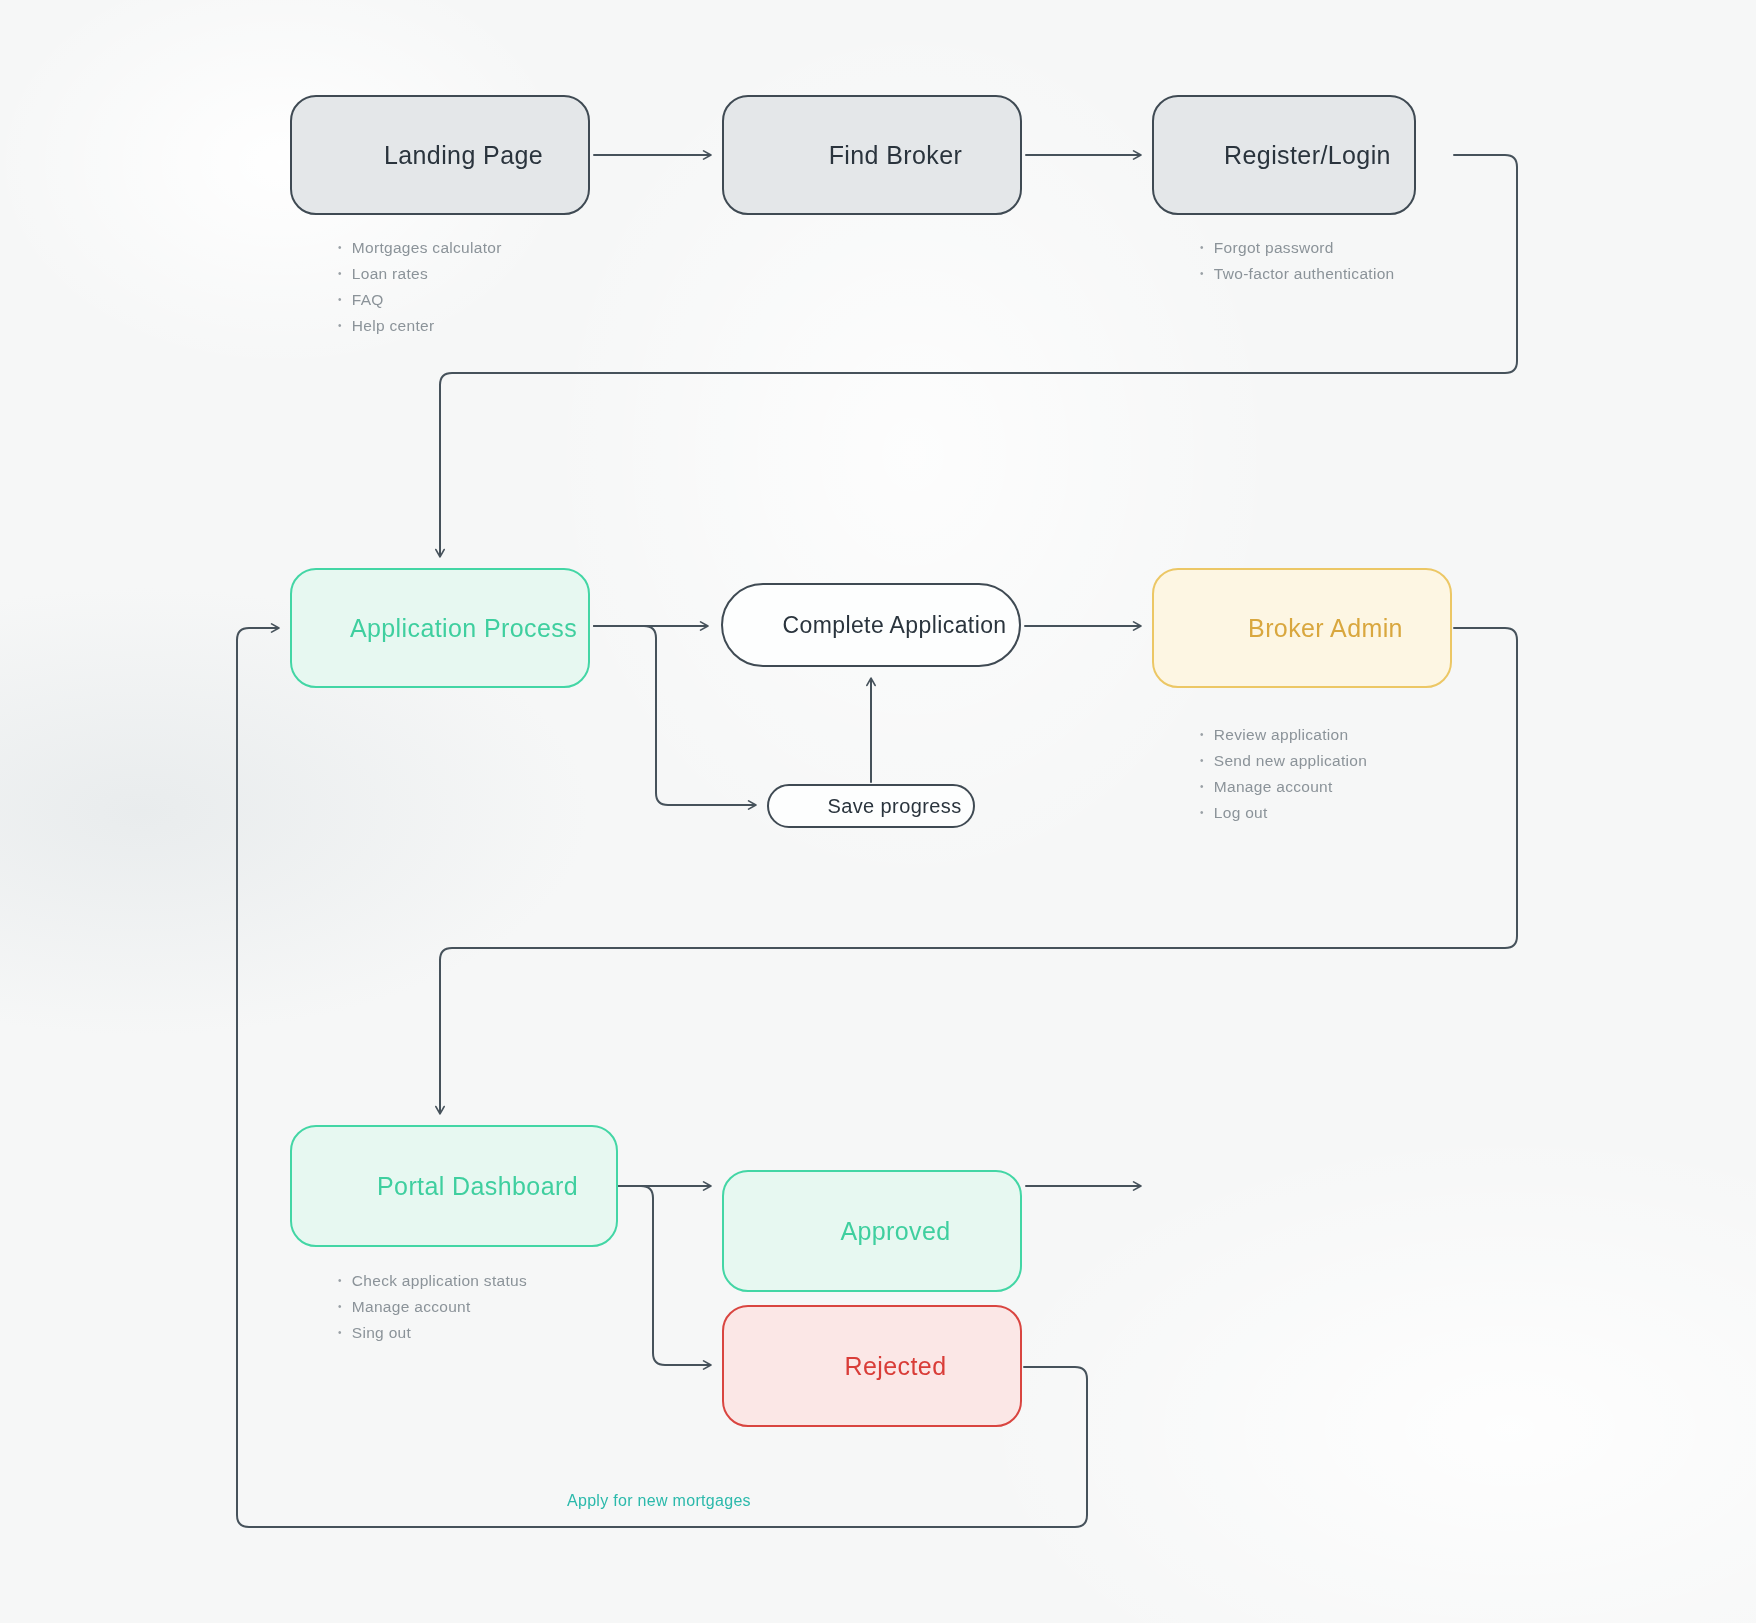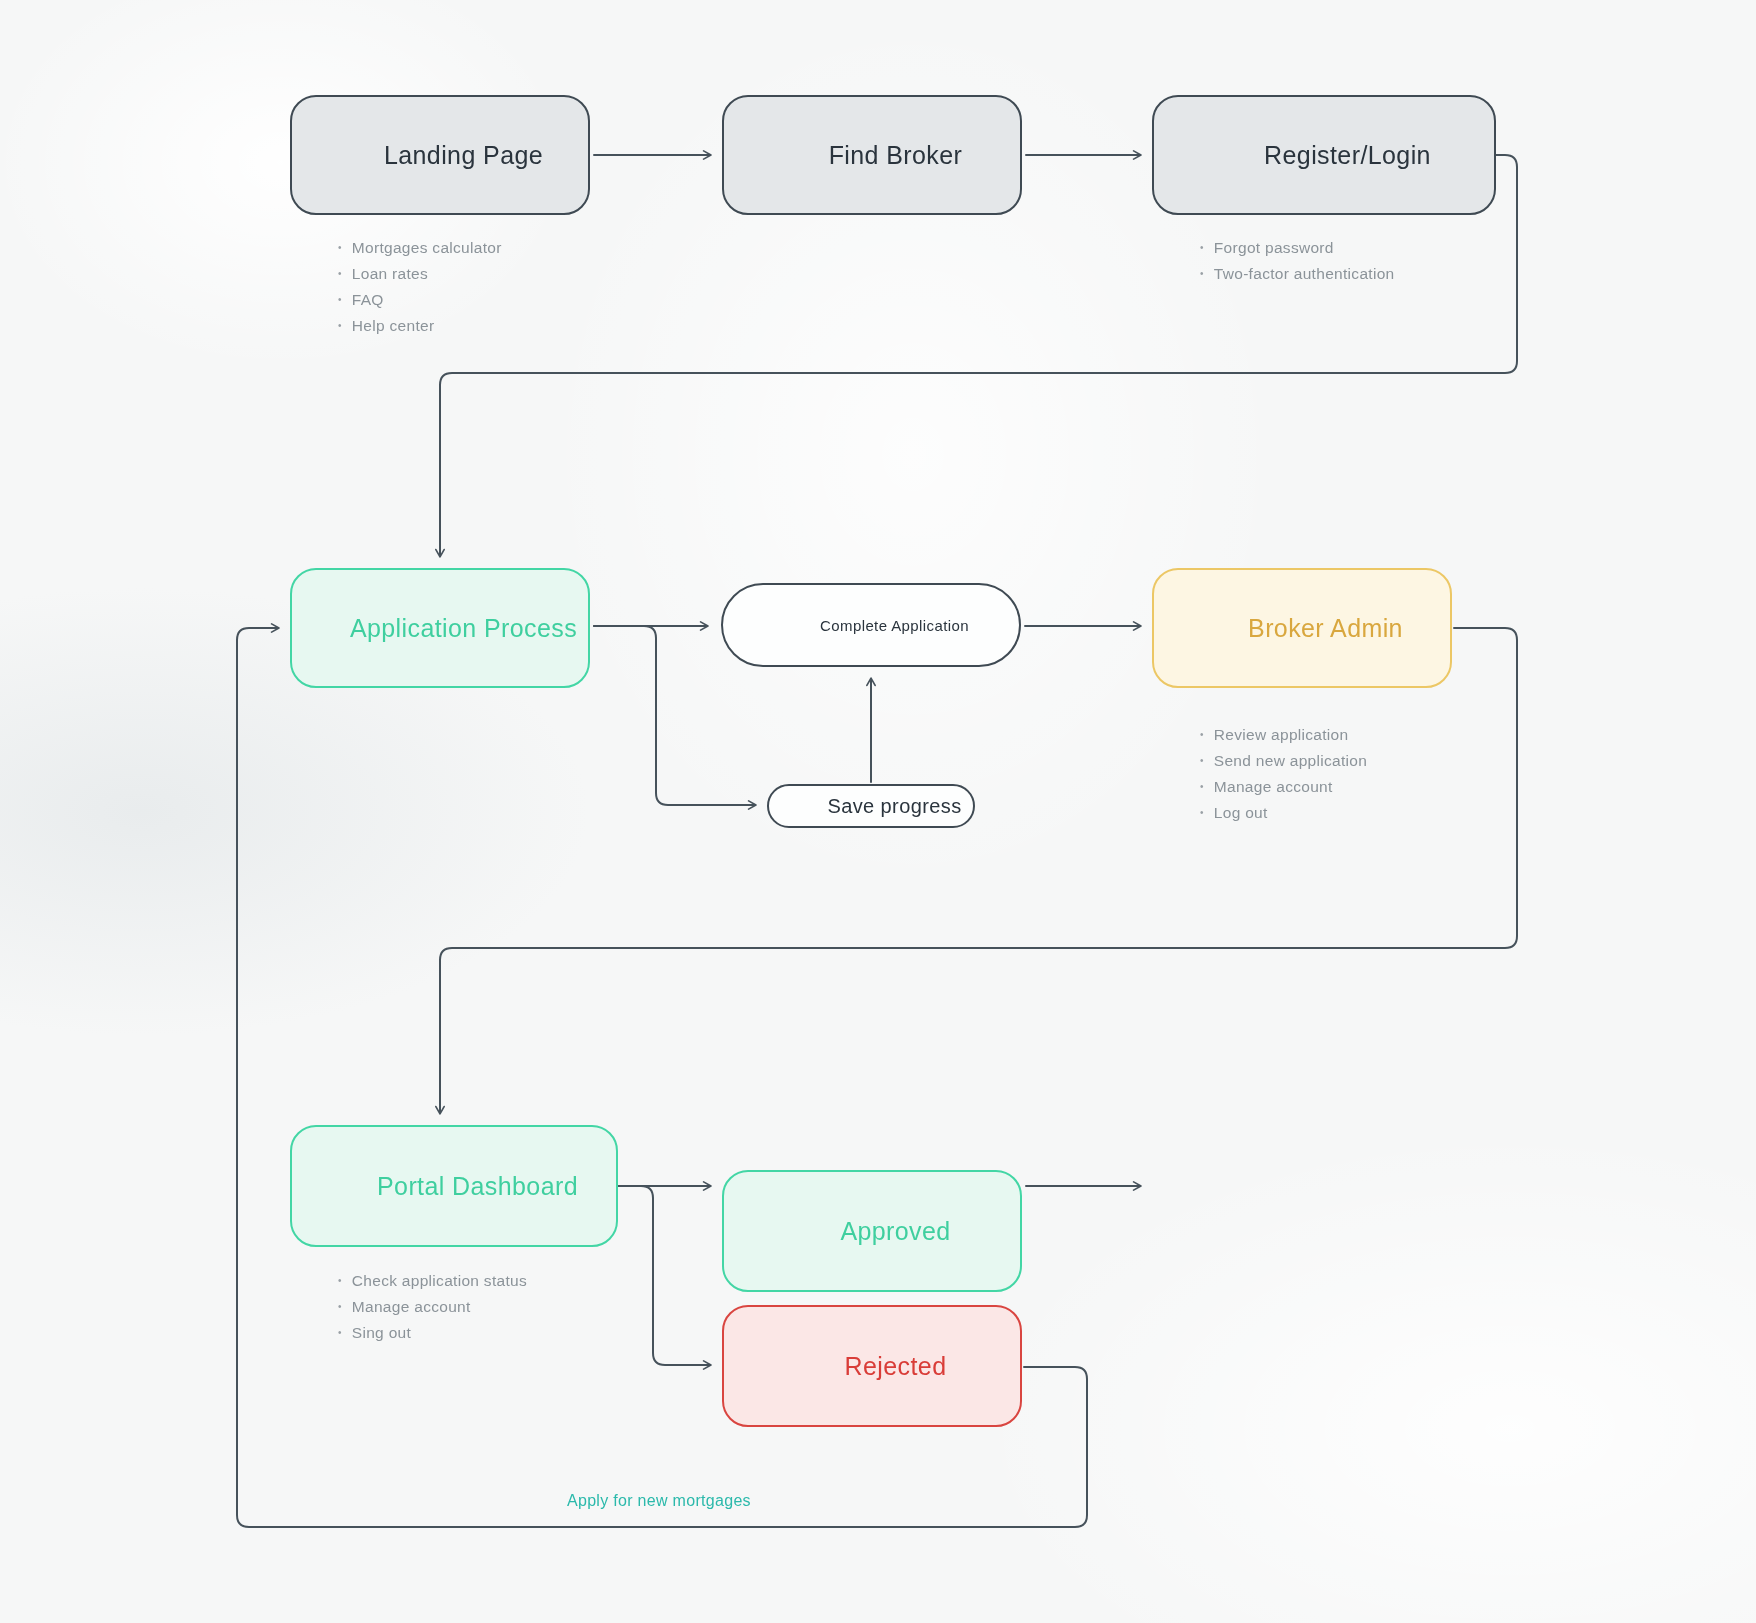--- a/index.html
+++ b/index.html
@@ -21,21 +21,21 @@
   .node {
     position:absolute; box-sizing:border-box;
     display:flex; align-items:center; justify-content:center;
     border-radius:26px; font-size:25px; letter-spacing:.4px; white-space:nowrap;padding-left:47px;
   }
   .node.gray   { background:#e4e7e9; border:2px solid #3f4a53; color:#2a343d; }
   .node.teal   { background:#e7f8f1; border:2px solid #43d6a5; color:#3fcf9f; }
   .node.yellow { background:#fdf6e3; border:2px solid #ecc765; color:#d9a73e; }
   .node.red    { background:#fbe7e6; border:2px solid #d94540; color:#d93d38; }
   .node.pill   { background:#fdfefe; border:2px solid #3f4a53; color:#2a343d; border-radius:999px; }
-  .node.pill.big   { font-size:15px; }
+  .node.pill.big   { font-size:23px; }
   .node.pill.small { font-size:20px; }
   ul.notes {
     position:absolute; margin:0; padding:0; list-style:none;
     font-size:15.5px; letter-spacing:.3px; color:#8b9399;
   }
   ul.notes li { line-height:24px; white-space:nowrap; }
   ul.notes li::before { content:"•"; font-size:10px; margin-right:10px; position:relative; top:-2px; color:#9aa1a6; }
   .edge-label {
     position:absolute; font-size:16px; letter-spacing:.3px; color:#2bb9ab; white-space:nowrap;
   }
@@ -66,21 +66,21 @@
       <path d="M 1024,1367 H 1075 Q 1087,1367 1087,1379 V 1515 Q 1087,1527 1075,1527 H 249 Q 237,1527 237,1515 V 640 Q 237,628 249,628 H 278" marker-end="url(#arrow)"></path>
     </g>
   </svg>
 
   <div class="node gray" style="left:290px; top:95px; width:300px; height:120px;">
     <span>Landing Page</span>
   </div>
   <div class="node gray" style="left:722px; top:95px; width:300px; height:120px;">
     <span>Find Broker</span>
   </div>
-  <div class="node gray" style="left:1152px; top:95px; width:344px; height:120px;">
+  <div class="node gray" style="left:1152px; top:95px; width:264px; height:120px;">
     <span>Register/Login</span>
   </div>
 
   <ul class="notes" style="left:338px; top:236px;">
     <li><span>Mortgages calculator</span></li>
     <li><span>Loan rates</span></li>
     <li><span>FAQ</span></li>
     <li><span>Help center</span></li>
   </ul>
 

